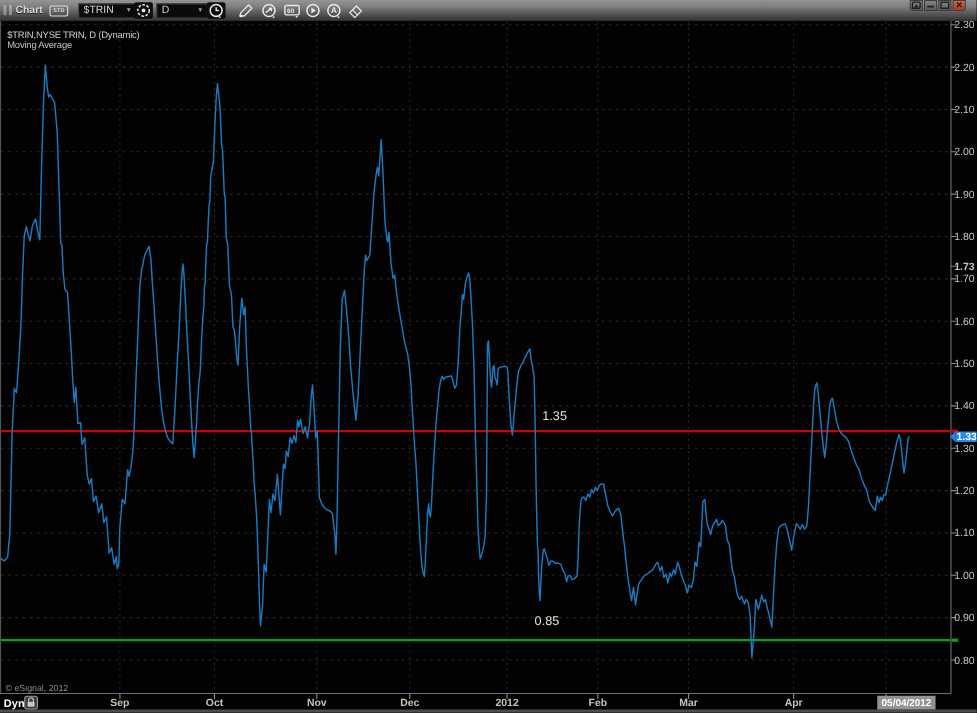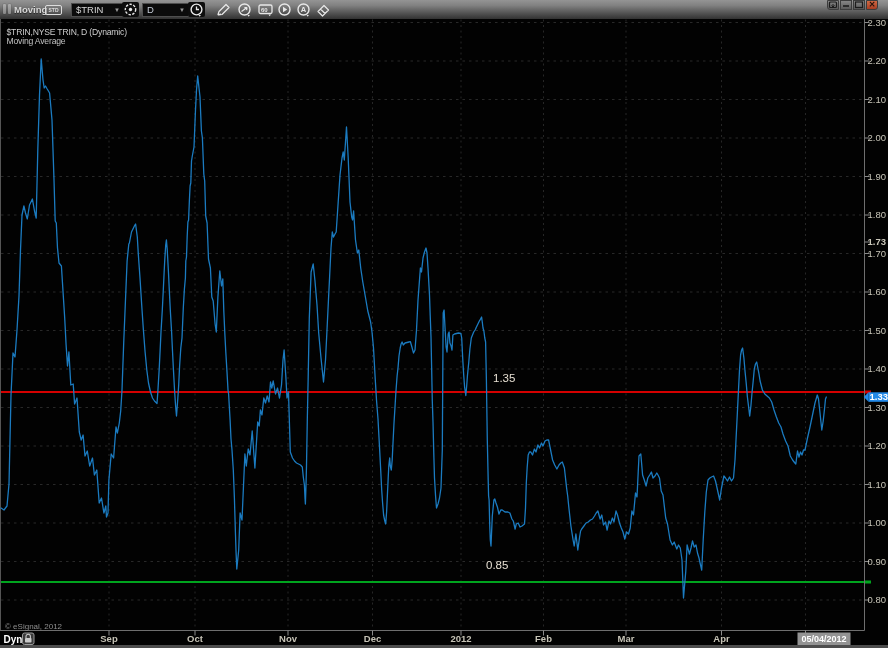--- a/index.html
+++ b/index.html
@@ -130,21 +130,21 @@
   <text x="3.5" y="643" fill="#fff" font-size="10" font-weight="bold">Dyn</text>
   <g>
     <rect x="22.5" y="633" width="11.5" height="11.5" rx="2" fill="#3a3a3a" stroke="#9a9a9a"></rect>
     <path d="M26 638 v-1.5 a2.2 2.2 0 0 1 4.4 0 V638" fill="none" stroke="#c9c9c9" stroke-width="1.1"></path>
     <rect x="25" y="638" width="6.5" height="4.5" rx="0.8" fill="#c9c9c9"></rect>
   </g>
 </svg>
 <div id="tb">
   <div class="grip" style="left:3px"></div>
   <div class="grip" style="left:8px"></div>
-  <span id="chlbl">Moving</span>
+  <span id="chlbl">Chart</span>
   <div id="badge">STD</div>
   <div class="combo" style="left:71px;width:47px;">$TRIN<span class="arr">▼</span></div>
   <div class="ibtn" style="left:122px;">
     <svg width="17" height="15" viewBox="0 0 17 15">
       <circle cx="8.5" cy="7.5" r="5.2" fill="none" stroke="#e8e8e8" stroke-width="1.4" stroke-dasharray="2.4 1.4"></circle>
       <circle cx="8.5" cy="7.5" r="1.7" fill="#e8e8e8"></circle>
     </svg>
   </div>
   <div class="combo" style="left:142px;width:41px;color:#c6cdd8;">D<span class="arr">▼</span></div>
   <div class="ibtn" style="left:188px;">

